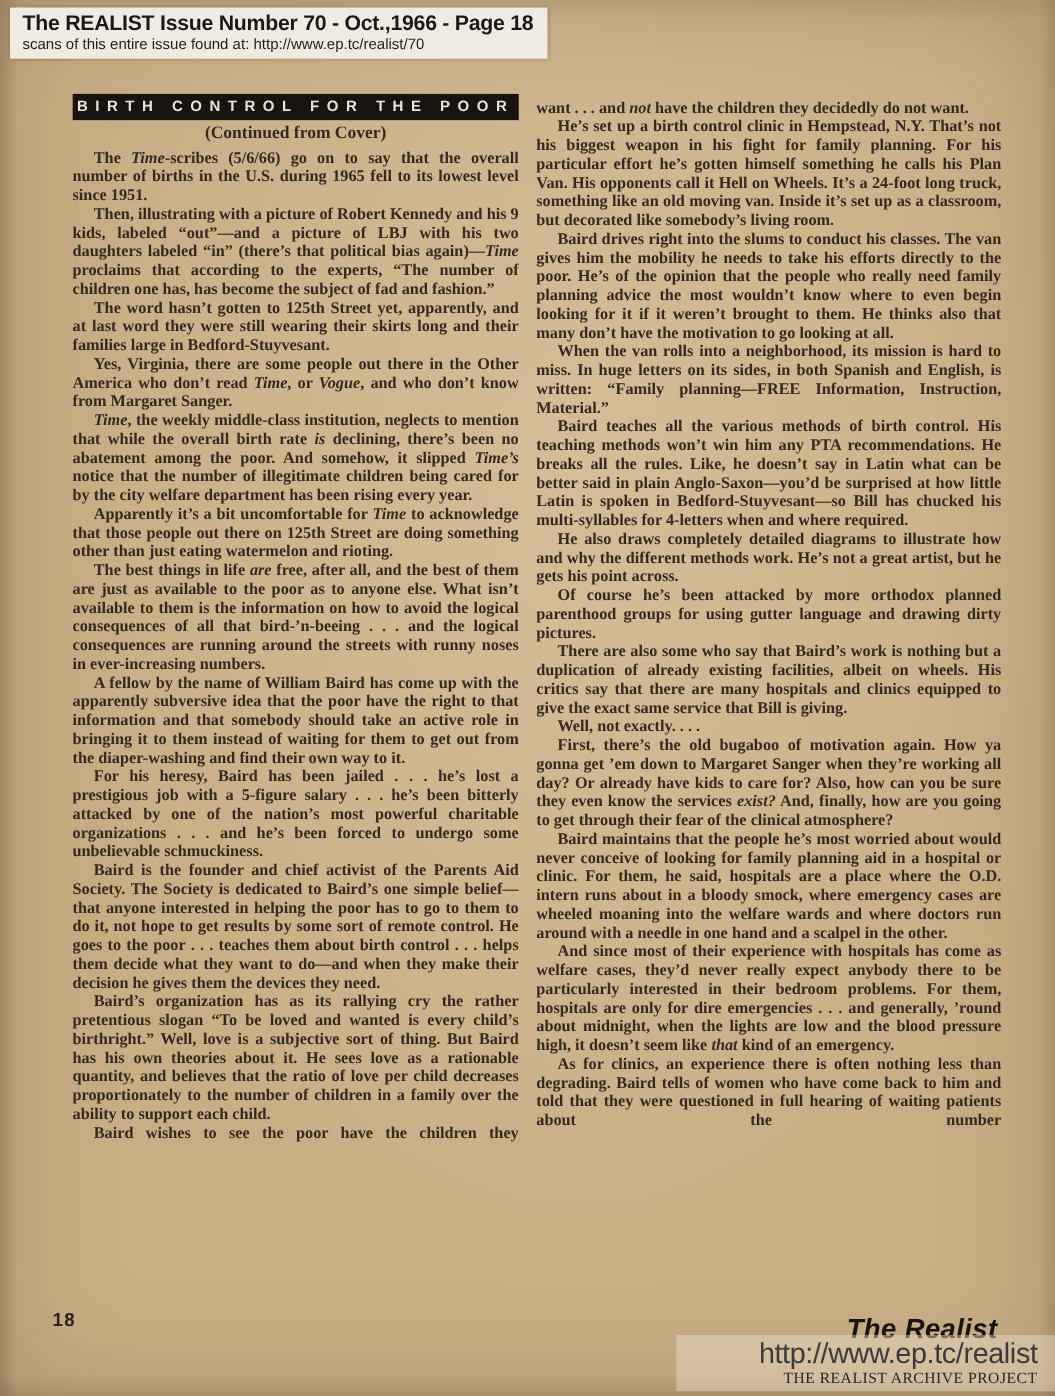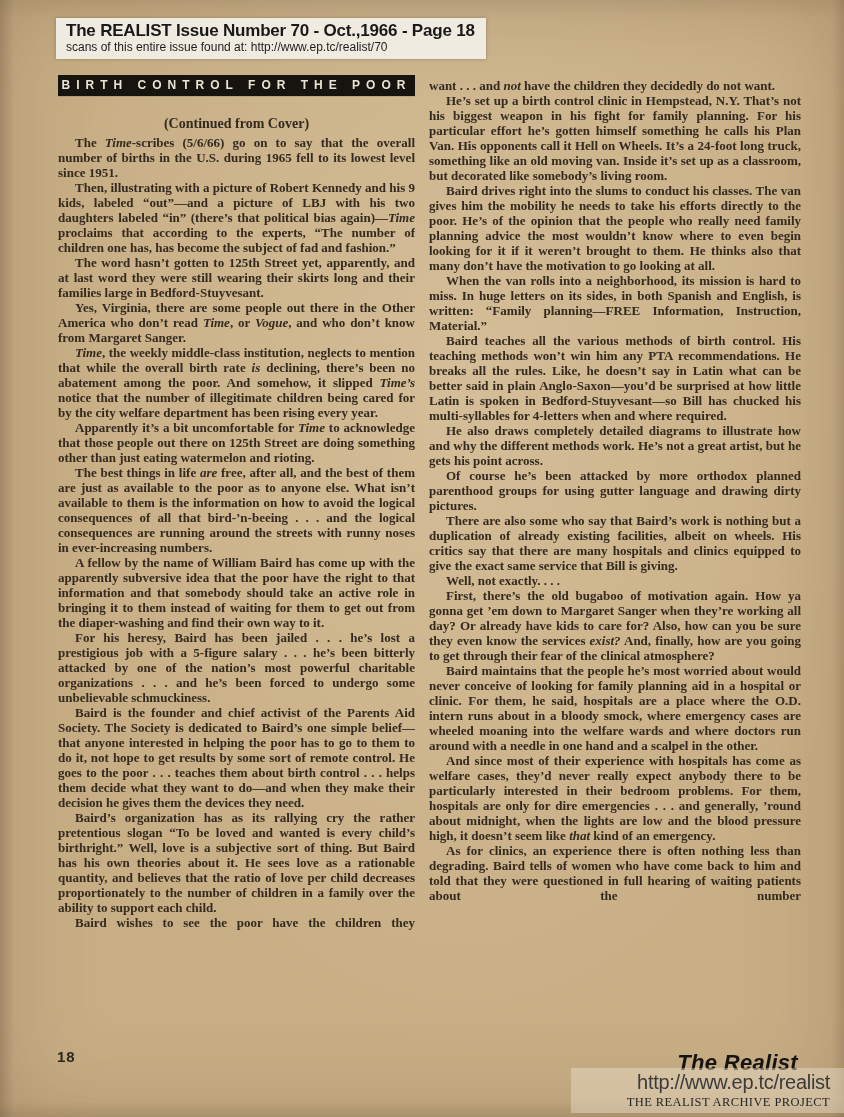--- a/index.html
+++ b/index.html
@@ -21,25 +21,24 @@
       radial-gradient(ellipse at 55% 35%, rgba(255,244,219,0.22), rgba(255,244,219,0) 65%),
       linear-gradient(90deg, rgba(94,72,48,0.28) 0px, rgba(94,72,48,0) 14px),
       linear-gradient(270deg, rgba(94,72,48,0.20) 0px, rgba(94,72,48,0) 12px),
       linear-gradient(0deg, rgba(94,72,48,0.18) 0px, rgba(94,72,48,0) 16px),
       linear-gradient(180deg, rgba(94,72,48,0.10) 0px, rgba(94,72,48,0) 18px),
       var(--paper);
     box-shadow: inset 0 0 90px rgba(110,82,52,0.30);
   }
   
   .scan-label{
-    position:absolute;left:8px;top:18px;
+    position:absolute;left:8px;top:6px;
     background:#efebe0;
     padding:3px 11px 5px 10px;
     box-shadow:0 0 3px rgba(60,45,25,0.35);
-    margin-left:48px;
   }
   .scan-label .l1{
     font-family:"Liberation Sans","DejaVu Sans",sans-serif;
     font-size:17px;font-weight:700;color:#191919;letter-spacing:-0.2px;
     line-height:19px;
   }
   .scan-label .l2{
     font-family:"Liberation Sans","DejaVu Sans",sans-serif;
     font-size:12px;font-weight:400;color:#1d1d1d;
     line-height:14px;
@@ -51,61 +50,61 @@
     font-size:13px;font-weight:700;line-height:15px;
     text-align:justify;
     overflow:hidden;
   }
   #left-col{left:58px;width:357px;height:975px;}
   #right-col{left:429px;width:372px;height:988px;padding-top:3px;}
   .title-bar{
     background:var(--bar-bg);
     height:21px;
     display:flex;align-items:center;justify-content:center;
-    margin-bottom:20px;
+    margin-bottom:3px;
     box-shadow:0 0 1px rgba(0,0,0,.6);
   }
   .title-bar span{
     font-family:"Liberation Sans","DejaVu Sans",sans-serif;
     color:var(--bar-text);
     font-size:12px;font-weight:700;
     letter-spacing:6px;
     white-space:nowrap;
   }
   .continued{
     text-align:center;
     font-size:14px;font-weight:700;
     margin:2px 0 4px 0;
   }
   .para{text-indent:17px;}
   .para.no-indent{text-indent:0;}
   .para.justify-last{text-align-last:justify;}
   .para i{font-style:italic;}
   
   .page-num{
-    position:absolute;left:57px;top:1048px;
+    position:absolute;left:42px;top:1048px;
     font-size:15px;font-weight:700;color:#2e261c;
     font-family:"Liberation Sans","DejaVu Sans",sans-serif;
     letter-spacing:1px;
   }
   .realist-name{
     position:absolute;right:46px;top:1050px;
     font-family:"Liberation Sans","DejaVu Sans",sans-serif;
     font-size:22px;font-weight:700;font-style:italic;
     color:#161310;letter-spacing:0.3px;
   }
   .archive-stamp{
     position:absolute;right:0px;top:1068px;
     text-align:right;
     background:rgba(236,225,203,0.45);
     padding:2px 14px 4px 18px;
   }
   .archive-stamp .url{
     font-family:"Liberation Sans","DejaVu Sans",sans-serif;
-    font-size:20px;font-weight:400;color:#3b3b3b;
+    font-size:23px;font-weight:400;color:#3b3b3b;
     line-height:25px;letter-spacing:-0.3px;margin-left:48px;
   }
   .archive-stamp .proj{
     font-family:Liberation Serif, serif;
     font-size:12.5px;font-weight:400;color:#262626;
     line-height:14px;letter-spacing:0.4px;
   }
 </style>
 </head>
 <body>

